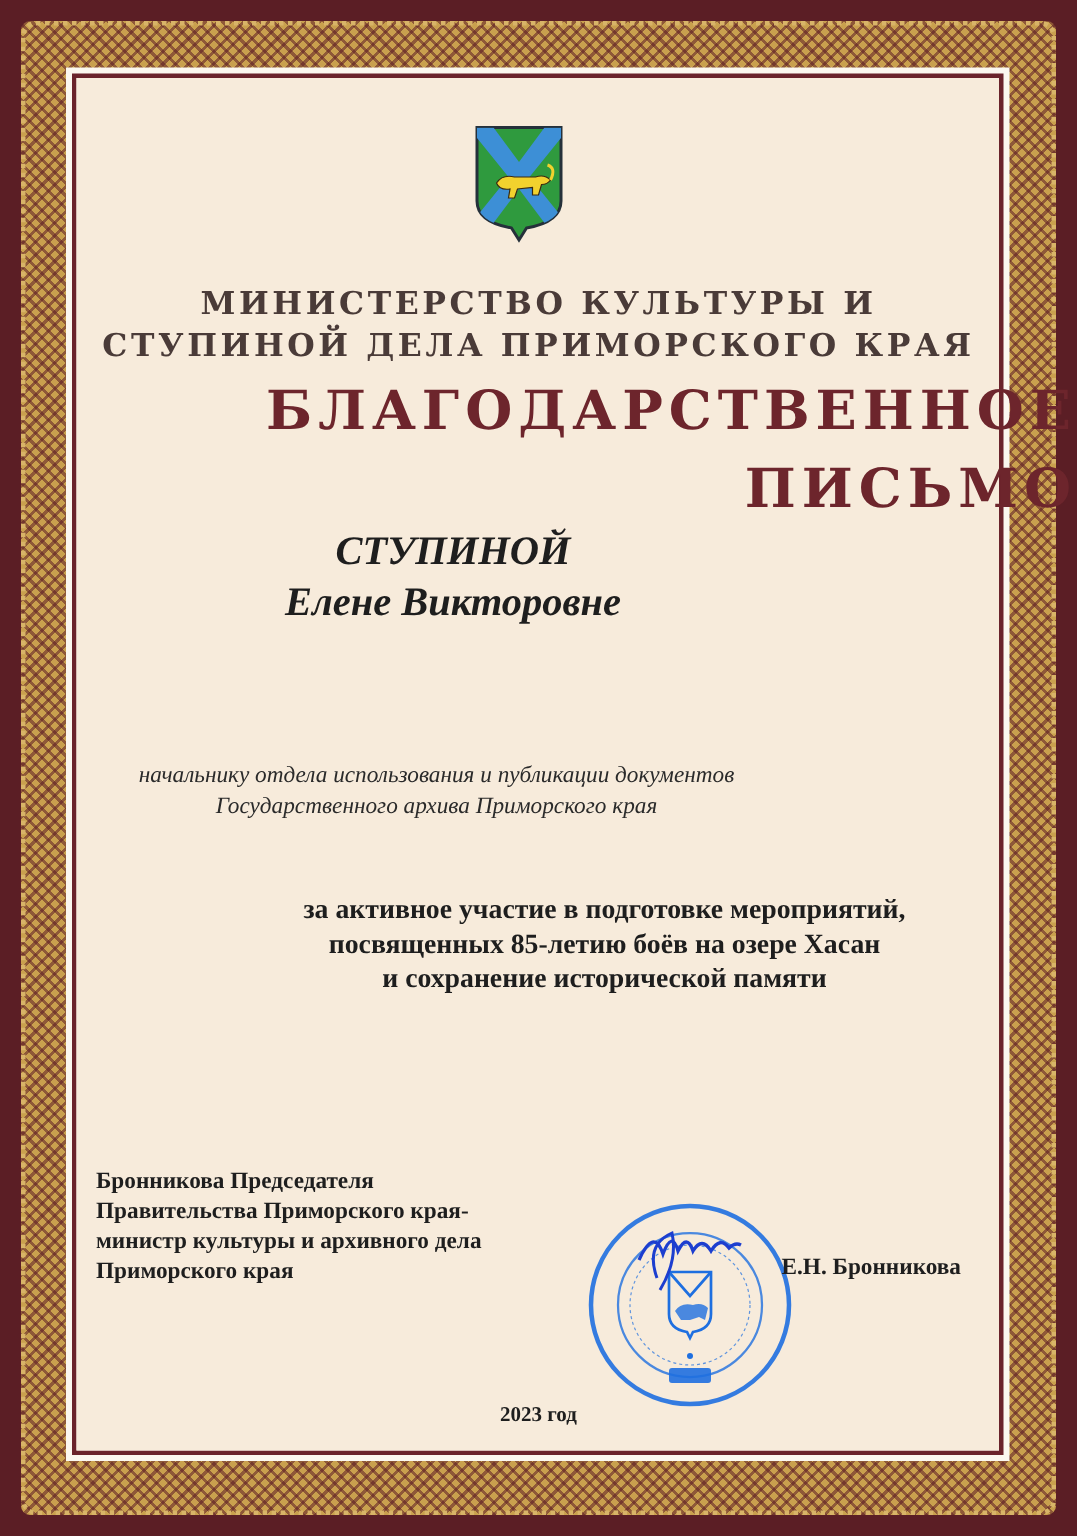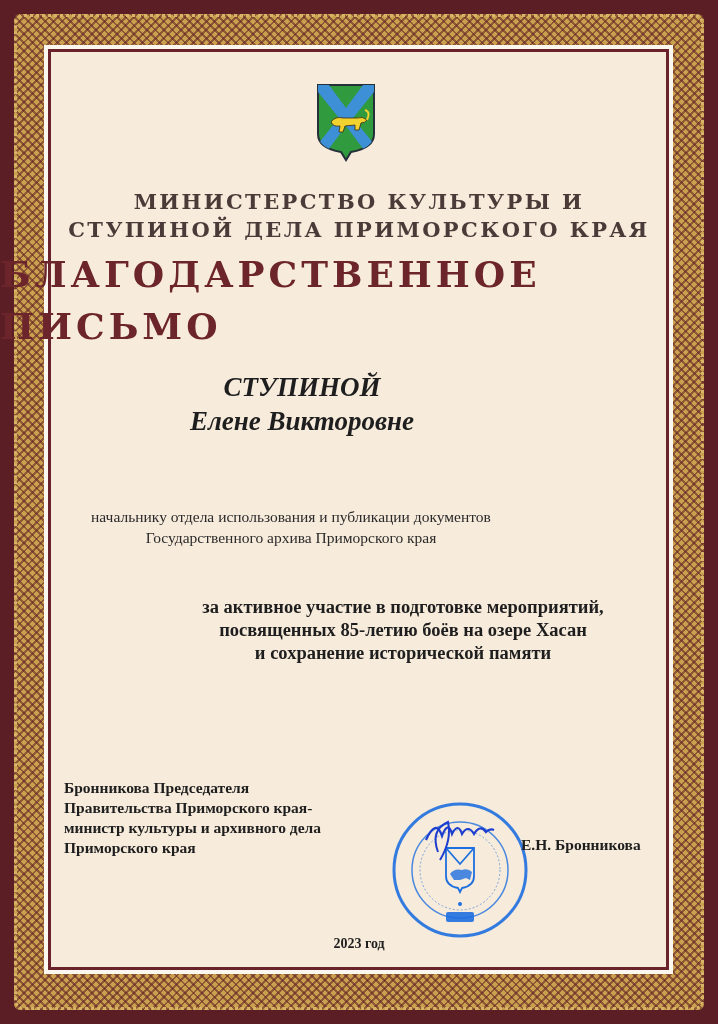--- a/index.html
+++ b/index.html
@@ -41,32 +41,32 @@
   .emblem {
     position: absolute; left: 315px; top: 82px; width: 62px; height: 80px;
   }
   .ministry {
     position: absolute; left: 0; width: 718px; text-align: center;
     color: #4a3b38; font-size: 21px; letter-spacing: 2.4px;
     font-family: "DejaVu Serif", serif; font-weight: bold;
     line-height: 28px; top: 188px;
   }
   .title {
-    position: absolute; left: 0; width: 718px; text-align: left;
+    position: absolute; left: 0; width: 718px; text-align: right;
     color: #6d252c; font-family: "DejaVu Serif", serif; font-weight: bold;
     font-size: 36px; letter-spacing: 4px; line-height: 52px; top: 248px;
   }
   .recipient {
     position: absolute; left: 0; width: 604px; text-align: center;
     color: #1e1e1e; font-style: italic; font-weight: bold;
-    font-size: 27px; line-height: 34px; top: 370px;
+    font-size: 27px; line-height: 34px; top: 350px;
   }
   .position {
     position: absolute; left: 0; width: 582px; text-align: center;
-    color: #2a2a2a; font-size: 15.5px; line-height: 21px; top: 506px;
+    color: #2a2a2a; font-style: italic; font-size: 15.5px; line-height: 21px; top: 506px;
   }
   .reason {
     position: absolute; left: 0; width: 718px; text-align: center;
     color: #1e1e1e; font-weight: bold; font-size: 18.5px; line-height: 23px; top: 596px; margin-left: 44px;
   }
   .signer-title {
     position: absolute; left: 64px; top: 778px;
     color: #1e1e1e; font-weight: bold; font-size: 15.5px; line-height: 20px;
   }
   .signer-name {

